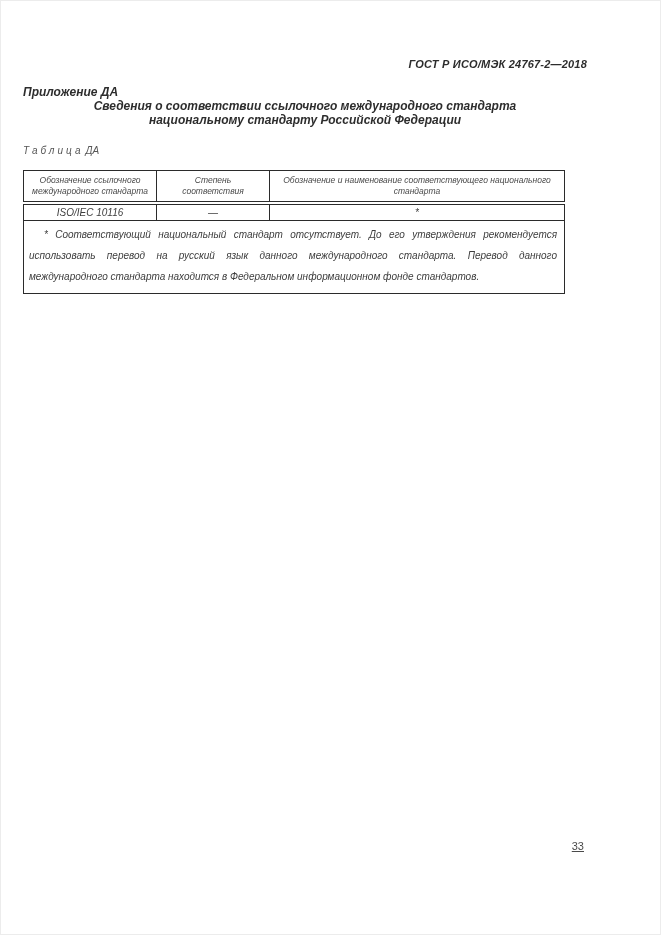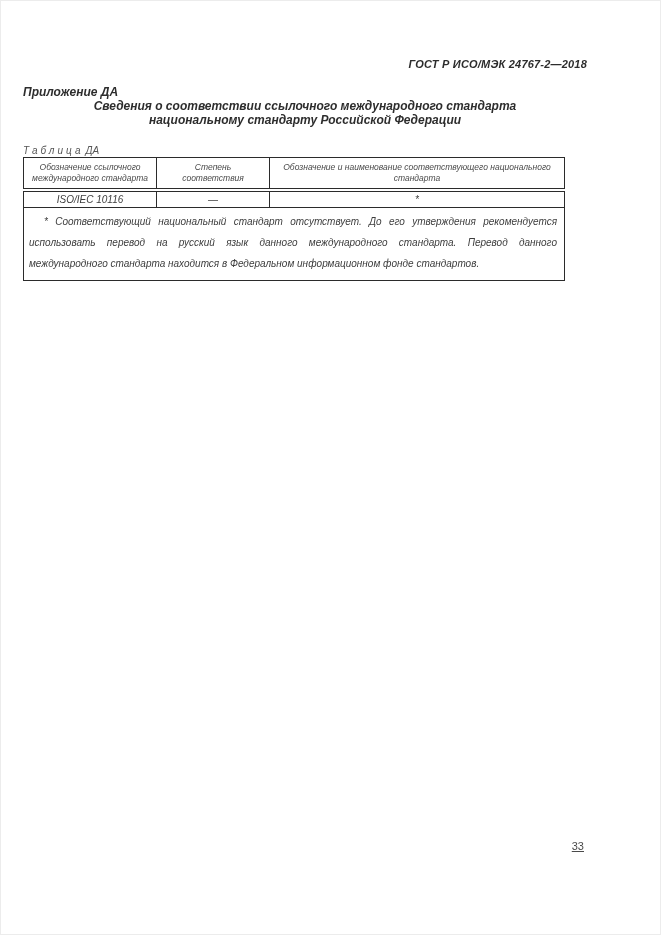--- a/index.html
+++ b/index.html
@@ -47,20 +47,21 @@
     font-size: 10px;
     color: #565656;
     line-height: 12px;
   }
   .table-label .spaced { letter-spacing: 3px; }
   .table-label .label-id { margin-left: 2px; }
 
   table.gost {
     border-collapse: collapse;
     width: 541px;
+    margin-top: 13px;
     table-layout: fixed;
   }
   table.gost th,
   table.gost td {
     border: 1px solid #2b2b2b;
   }
   table.gost th {
     font-weight: normal;
     font-size: 8.5px;
     color: #4a4a4a;

